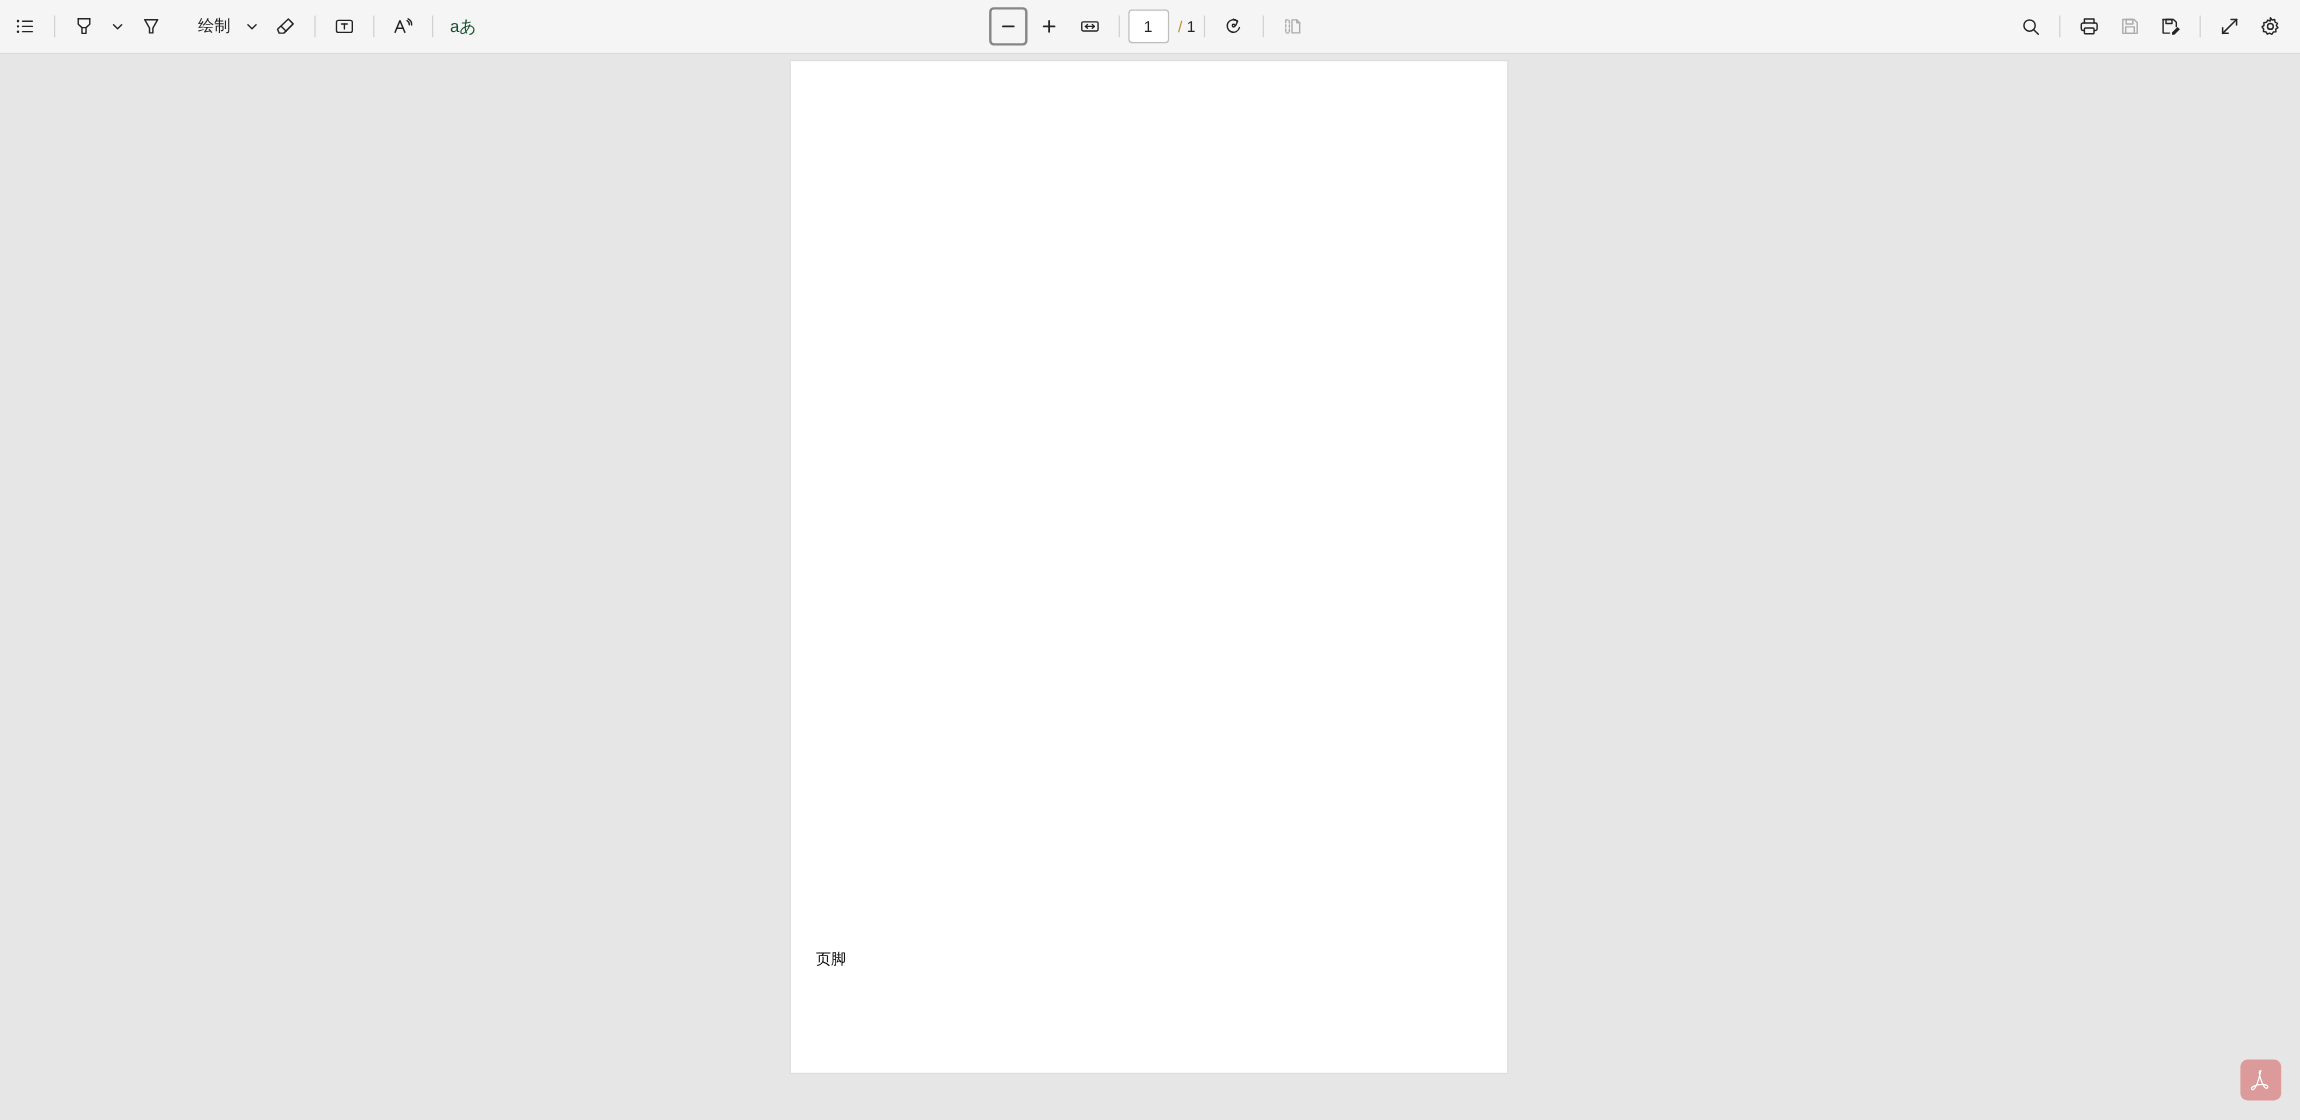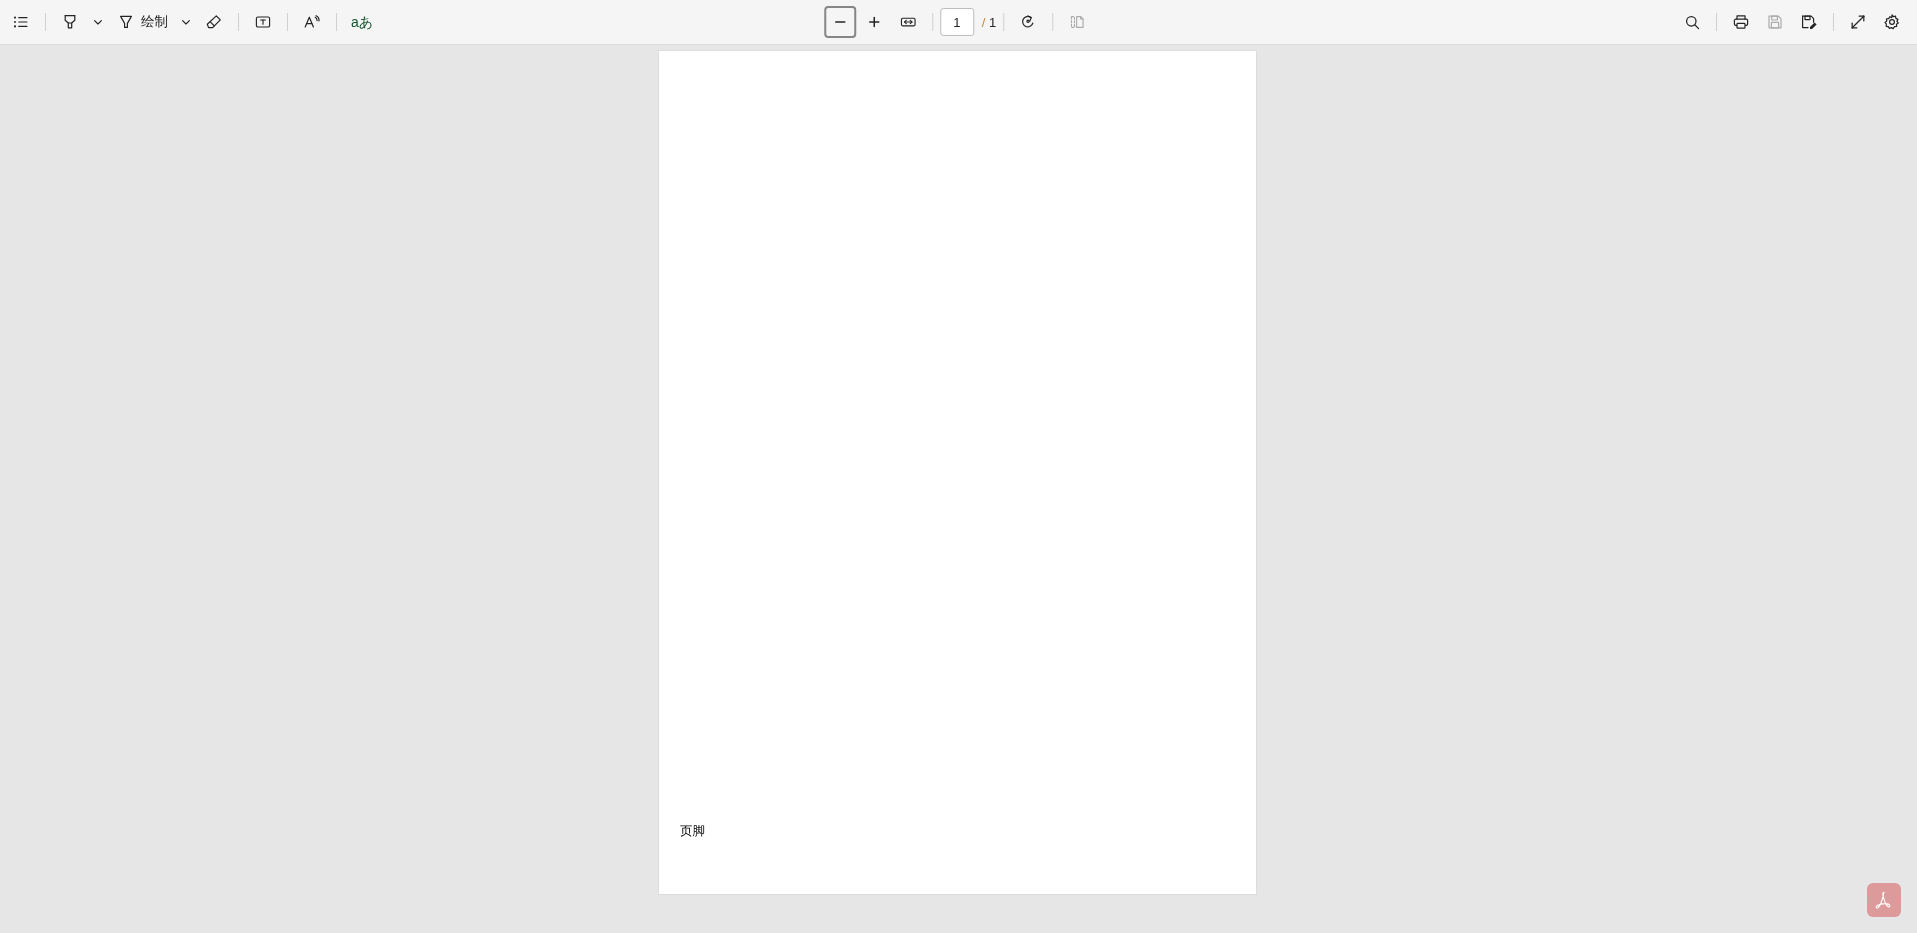--- a/index.html
+++ b/index.html
@@ -43,20 +43,21 @@
     align-items: center;
     justify-content: center;
     border-radius: 4px;
     border: 1px solid transparent;
     background: transparent;
     box-sizing: border-box;
     color: #242424;
     cursor: pointer;
     padding: 0 5px;
     margin: 0 1px;
+    gap: 24px;
   }
   .tb-btn.chev { min-width: 20px; padding: 0 2px; }
   .tb-btn.focused {
     border: 2px solid #868686;
     border-radius: 4px;
   }
   .tb-btn.disabled { opacity: 0.35; cursor: default; }
 
   .tb-label {
     font-size: 13.5px;
@@ -118,21 +119,21 @@
     left: 659px;
     top: 6px;
     width: 597px;
     height: 843px;
     background: #ffffff;
     box-shadow: 0 0 0 1px rgba(0,0,0,0.04);
   }
   #footer-text {
     position: absolute;
     left: 21px;
-    top: 772px;
+    top: 740px;
     font-size: 12.5px;
     color: #000000;
     font-family: "DejaVu Sans", "Liberation Sans", sans-serif;
     white-space: nowrap;
   }
 
   
   #pdf-badge {
     position: absolute;
     right: 16px;

